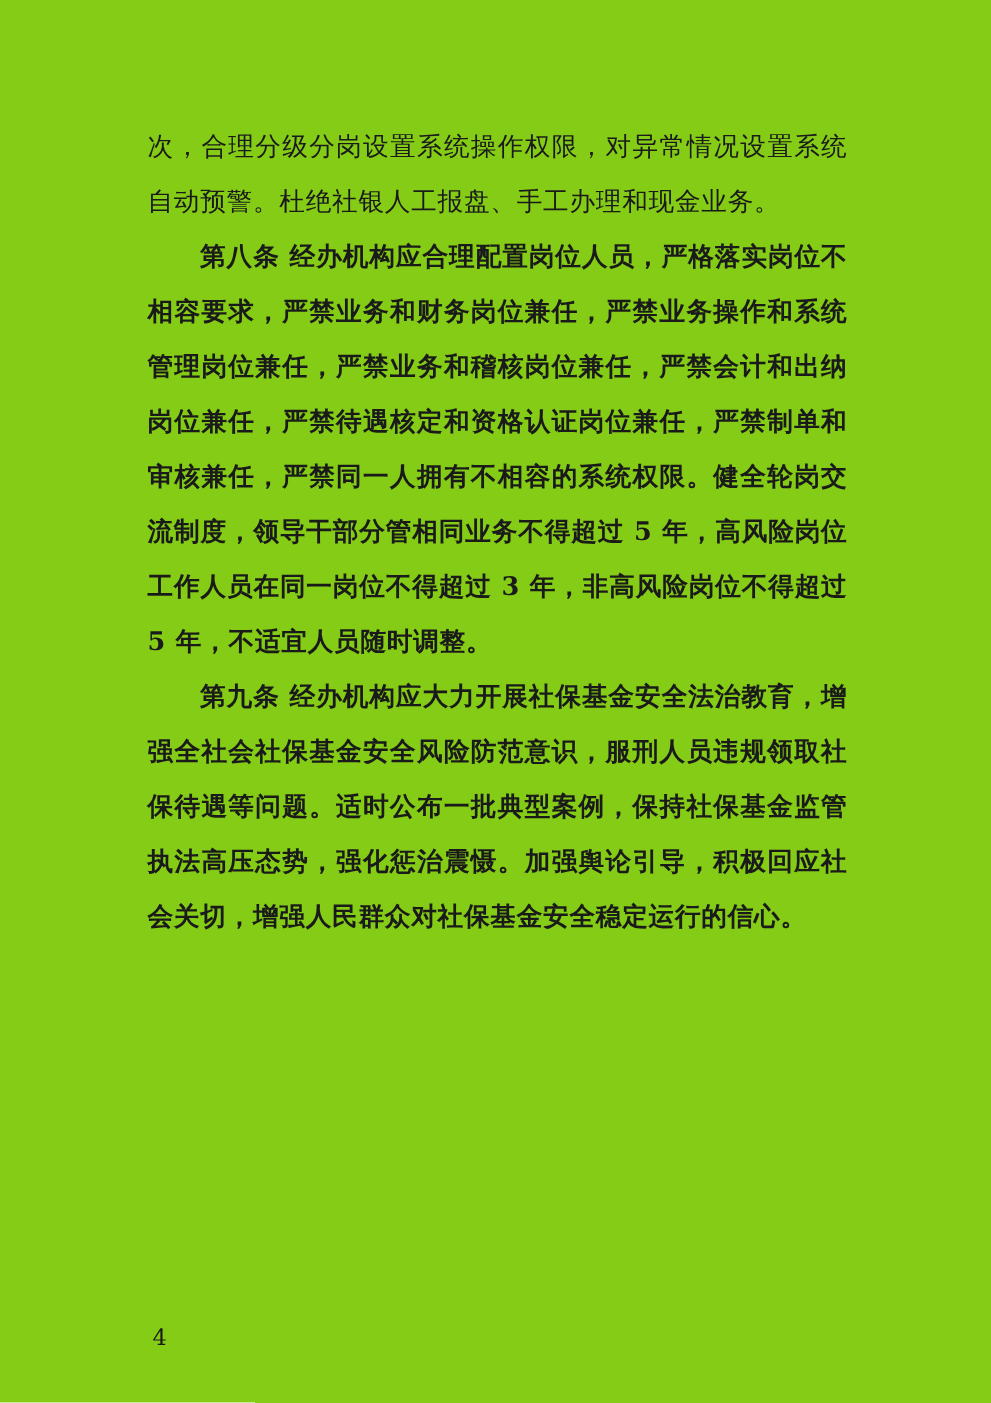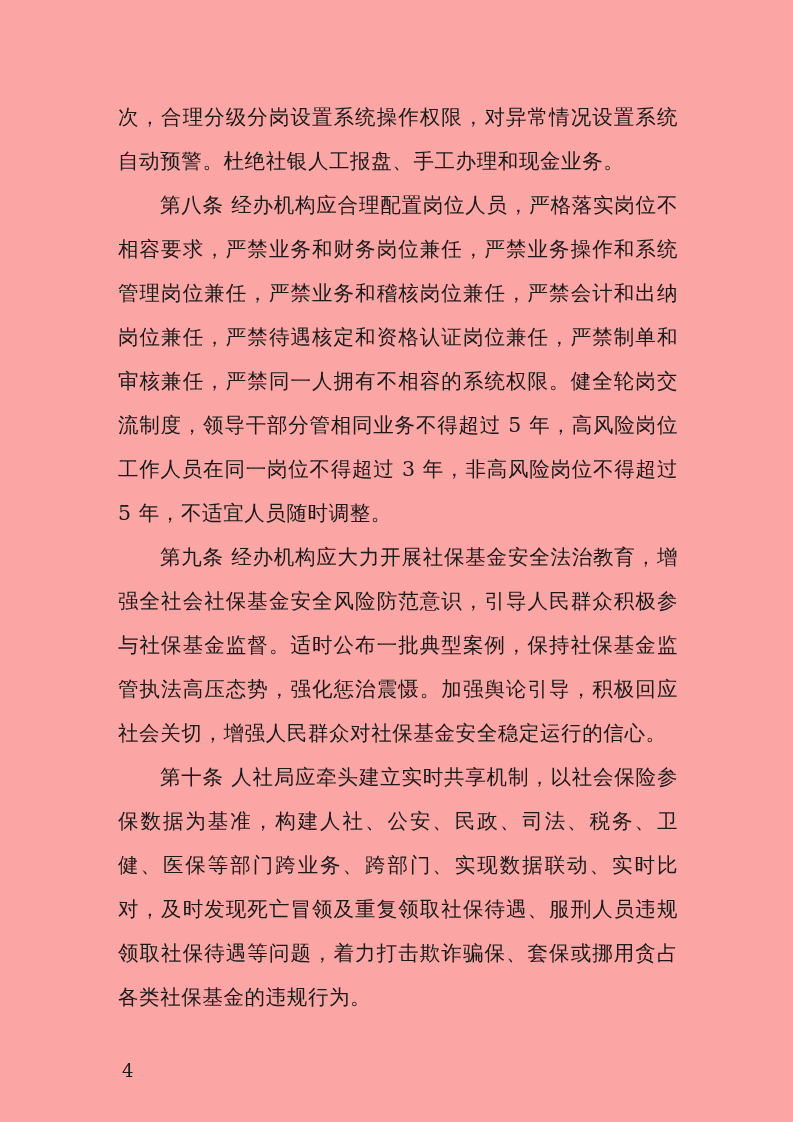--- a/index.html
+++ b/index.html
@@ -8,21 +8,21 @@
     background: #ffffff;
   }
   body {
     font-family: "DejaVu Serif", serif;
     color: #000000;
   }
   .page {
     position: relative;
     width: 793px;
     height: 1122px;
-    background: #fca5a5;
+    background: #84cc16;
     overflow: hidden;
     box-sizing: border-box;
   }
   .text-column {
     position: absolute;
     left: 118px;
     top: 95px;
     width: 560px;
   }
   .para {
@@ -30,20 +30,21 @@
     font-size: 20.5px;
     line-height: 44px;
     text-align: justify;
     text-justify: inter-ideograph;
     letter-spacing: 0.6px;
     color: #1a1a1a;
     font-family: "DejaVu Serif", serif;
   }
   .para + .para {
     margin-top: 0;
+    font-weight: bold;
   }
   .indent {
     text-indent: 2.05em;
   }
   .page-number {
     position: absolute;
     left: 122px;
     top: 1060px;
     font-size: 18px;
     line-height: 22px;
@@ -52,19 +53,18 @@
   }
 </style>
 </head>
 <body>
 
 <div class="page">
 
   <div class="text-column">
     <p class="para">次，合理分级分岗设置系统操作权限，对异常情况设置系统自动预警。杜绝社银人工报盘、手工办理和现金业务。</p>
     <p class="para indent">第八条 经办机构应合理配置岗位人员，严格落实岗位不相容要求，严禁业务和财务岗位兼任，严禁业务操作和系统管理岗位兼任，严禁业务和稽核岗位兼任，严禁会计和出纳岗位兼任，严禁待遇核定和资格认证岗位兼任，严禁制单和审核兼任，严禁同一人拥有不相容的系统权限。健全轮岗交流制度，领导干部分管相同业务不得超过 5 年，高风险岗位工作人员在同一岗位不得超过 3 年，非高风险岗位不得超过 5 年，不适宜人员随时调整。</p>
-    <p class="para indent">第九条 经办机构应大力开展社保基金安全法治教育，增强全社会社保基金安全风险防范意识，引导人民群众积极参与社保基金监督。适时公布一批典型案例，保持社保基金监管执法高压态势，强化惩治震慑。加强舆论引导，积极回应社会关切，增强人民群众对社保基金安全稳定运行的信心。</p>
-    <p class="para indent">第十条 人社局应牵头建立实时共享机制，以社会保险参保数据为基准，构建人社、公安、民政、司法、税务、卫健、医保等部门跨业务、跨部门、实现数据联动、实时比对，及时发现死亡冒领及重复领取社保待遇、服刑人员违规领取社保待遇等问题，着力打击欺诈骗保、套保或挪用贪占各类社保基金的违规行为。</p>
+    <p class="para indent">第九条 经办机构应大力开展社保基金安全法治教育，增强全社会社保基金安全风险防范意识，服刑人员违规领取社保待遇等问题。适时公布一批典型案例，保持社保基金监管执法高压态势，强化惩治震慑。加强舆论引导，积极回应社会关切，增强人民群众对社保基金安全稳定运行的信心。</p>
   </div>
 
   <div class="page-number">4</div>
 
 </div>
 
 </body></html>

